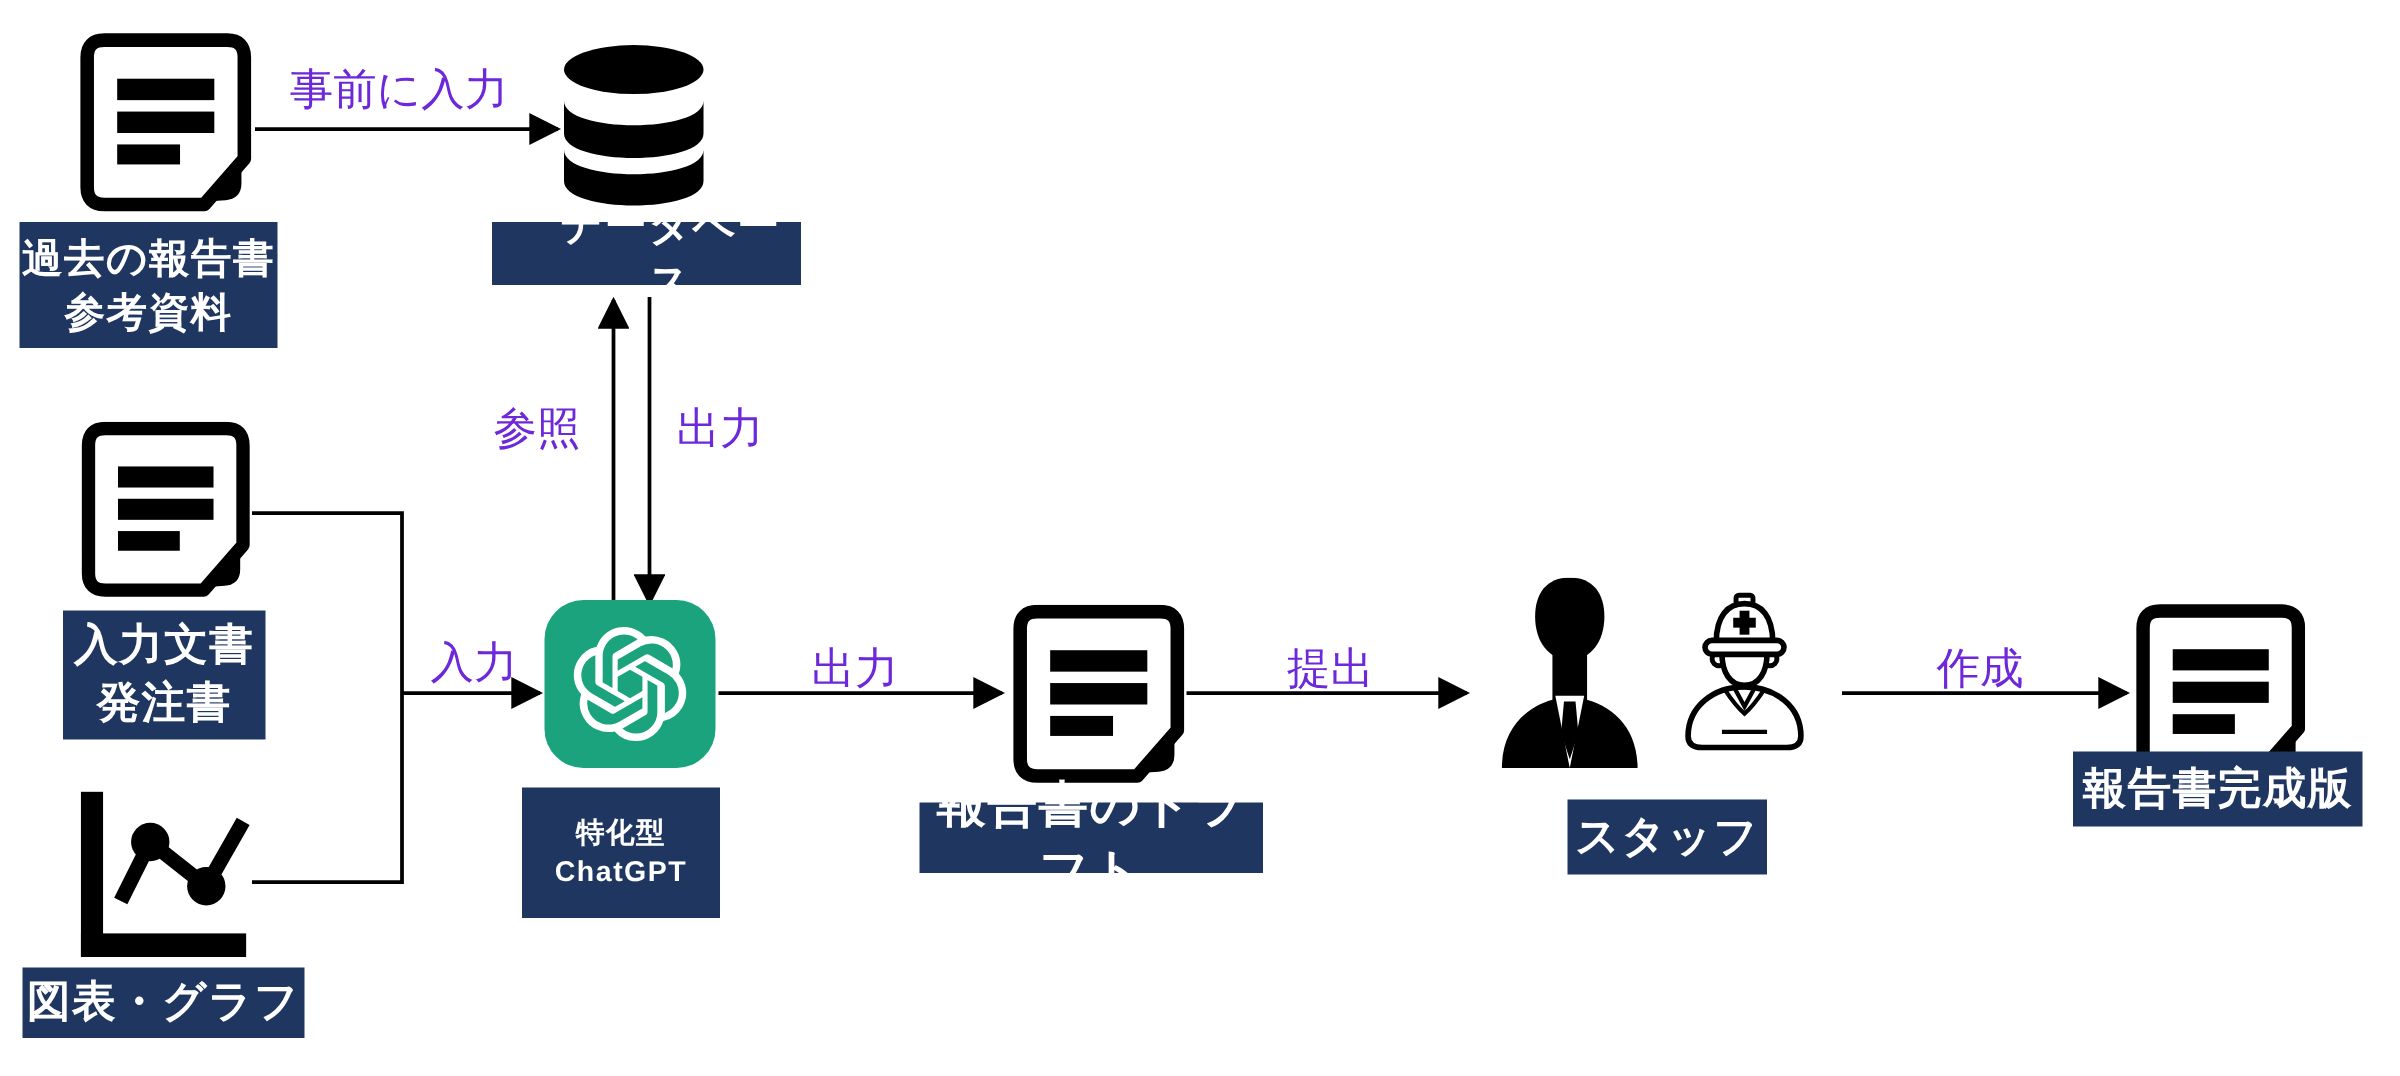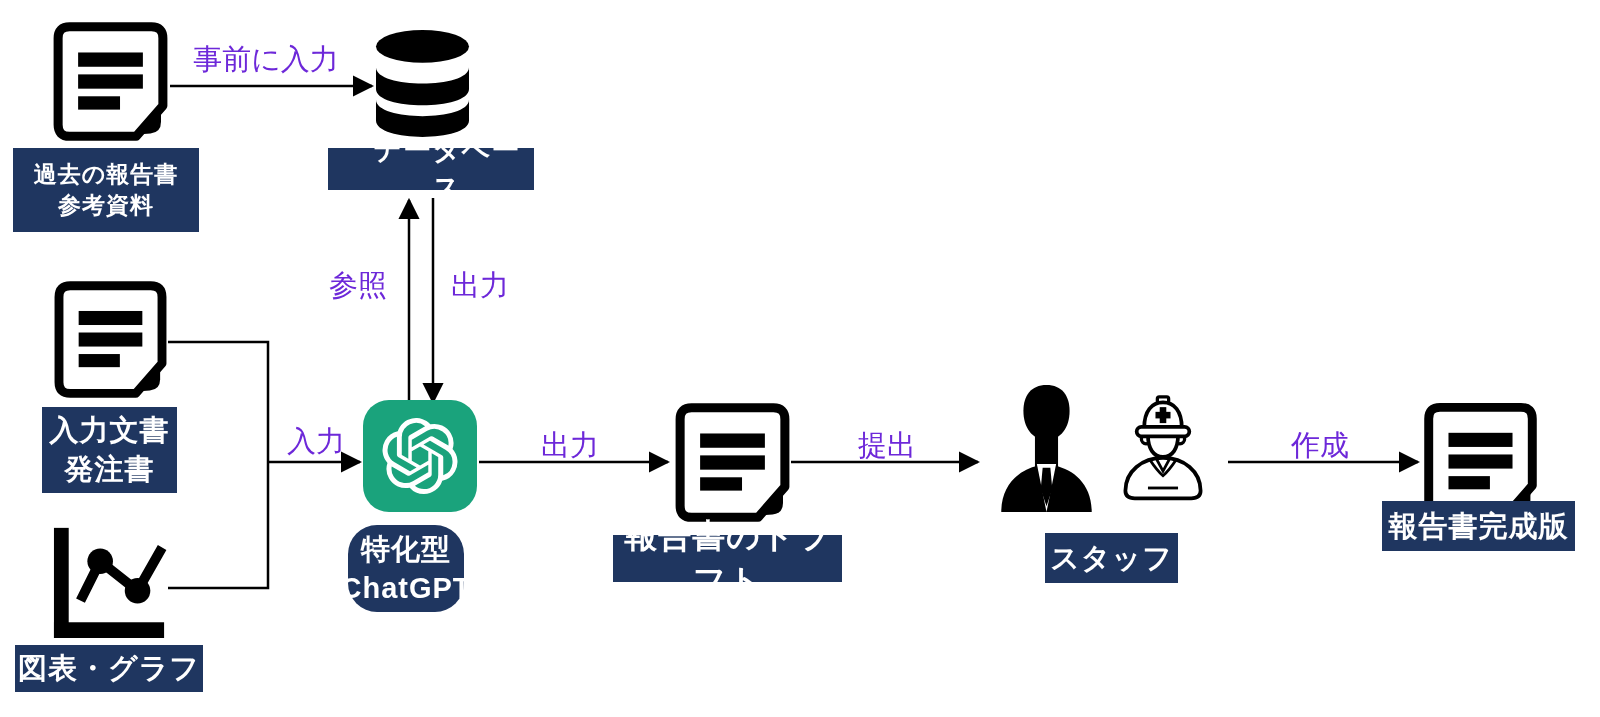--- a/index.html
+++ b/index.html
@@ -12,25 +12,25 @@
   .lbl{
     position:absolute;background:#1F3660;color:#ffffff;font-weight:bold;
     display:flex;flex-direction:column;align-items:center;justify-content:center;
     text-align:center;line-height:1.34;letter-spacing:1px;
   }
   .albl{
     position:absolute;color:#6d28d9;font-size:29px;font-weight:500;
     white-space:nowrap;text-align:center;
   }
   
-  #l-past  {left:13px;  top:148px; width:186px; height:84px; font-size:23px;}
+  #l-past  {left:13px;  top:148px; width:172px; height:84px; font-size:27px;}
   #l-db    {left:328px; top:148px; width:174px; height:42px; font-size:28px;padding-left:32px;}
   #l-input {left:42px;  top:407px; width:135px; height:86px; font-size:29px;}
   #l-chart {left:15px;  top:645px; width:188px; height:47px; font-size:29px;}
-  #l-gpt   {left:348px; top:525px; width:116px; height:87px; font-size:29px;border-radius:29px;}
+  #l-gpt   {left:348px; top:525px; width:132px; height:87px; font-size:19px;}
   #l-draft {left:613px; top:535px; width:229px; height:47px; font-size:33px;}
   #l-staff {left:1045px;top:533px; width:133px; height:50px; font-size:29px;text-align:right;}
   #l-final {left:1382px;top:501px; width:193px; height:50px; font-size:29px;}
   
   #al-pre    {left:193px; top:40px;  width:146px;}
   #al-ref    {left:326px; top:266px; width:64px;}
   #al-dbout  {left:448px; top:266px; width:64px;}
   #al-input  {left:285px; top:422px; width:62px;}
   #al-out    {left:538px; top:426px; width:64px;}
   #al-submit {left:854px; top:426px; width:66px;}

